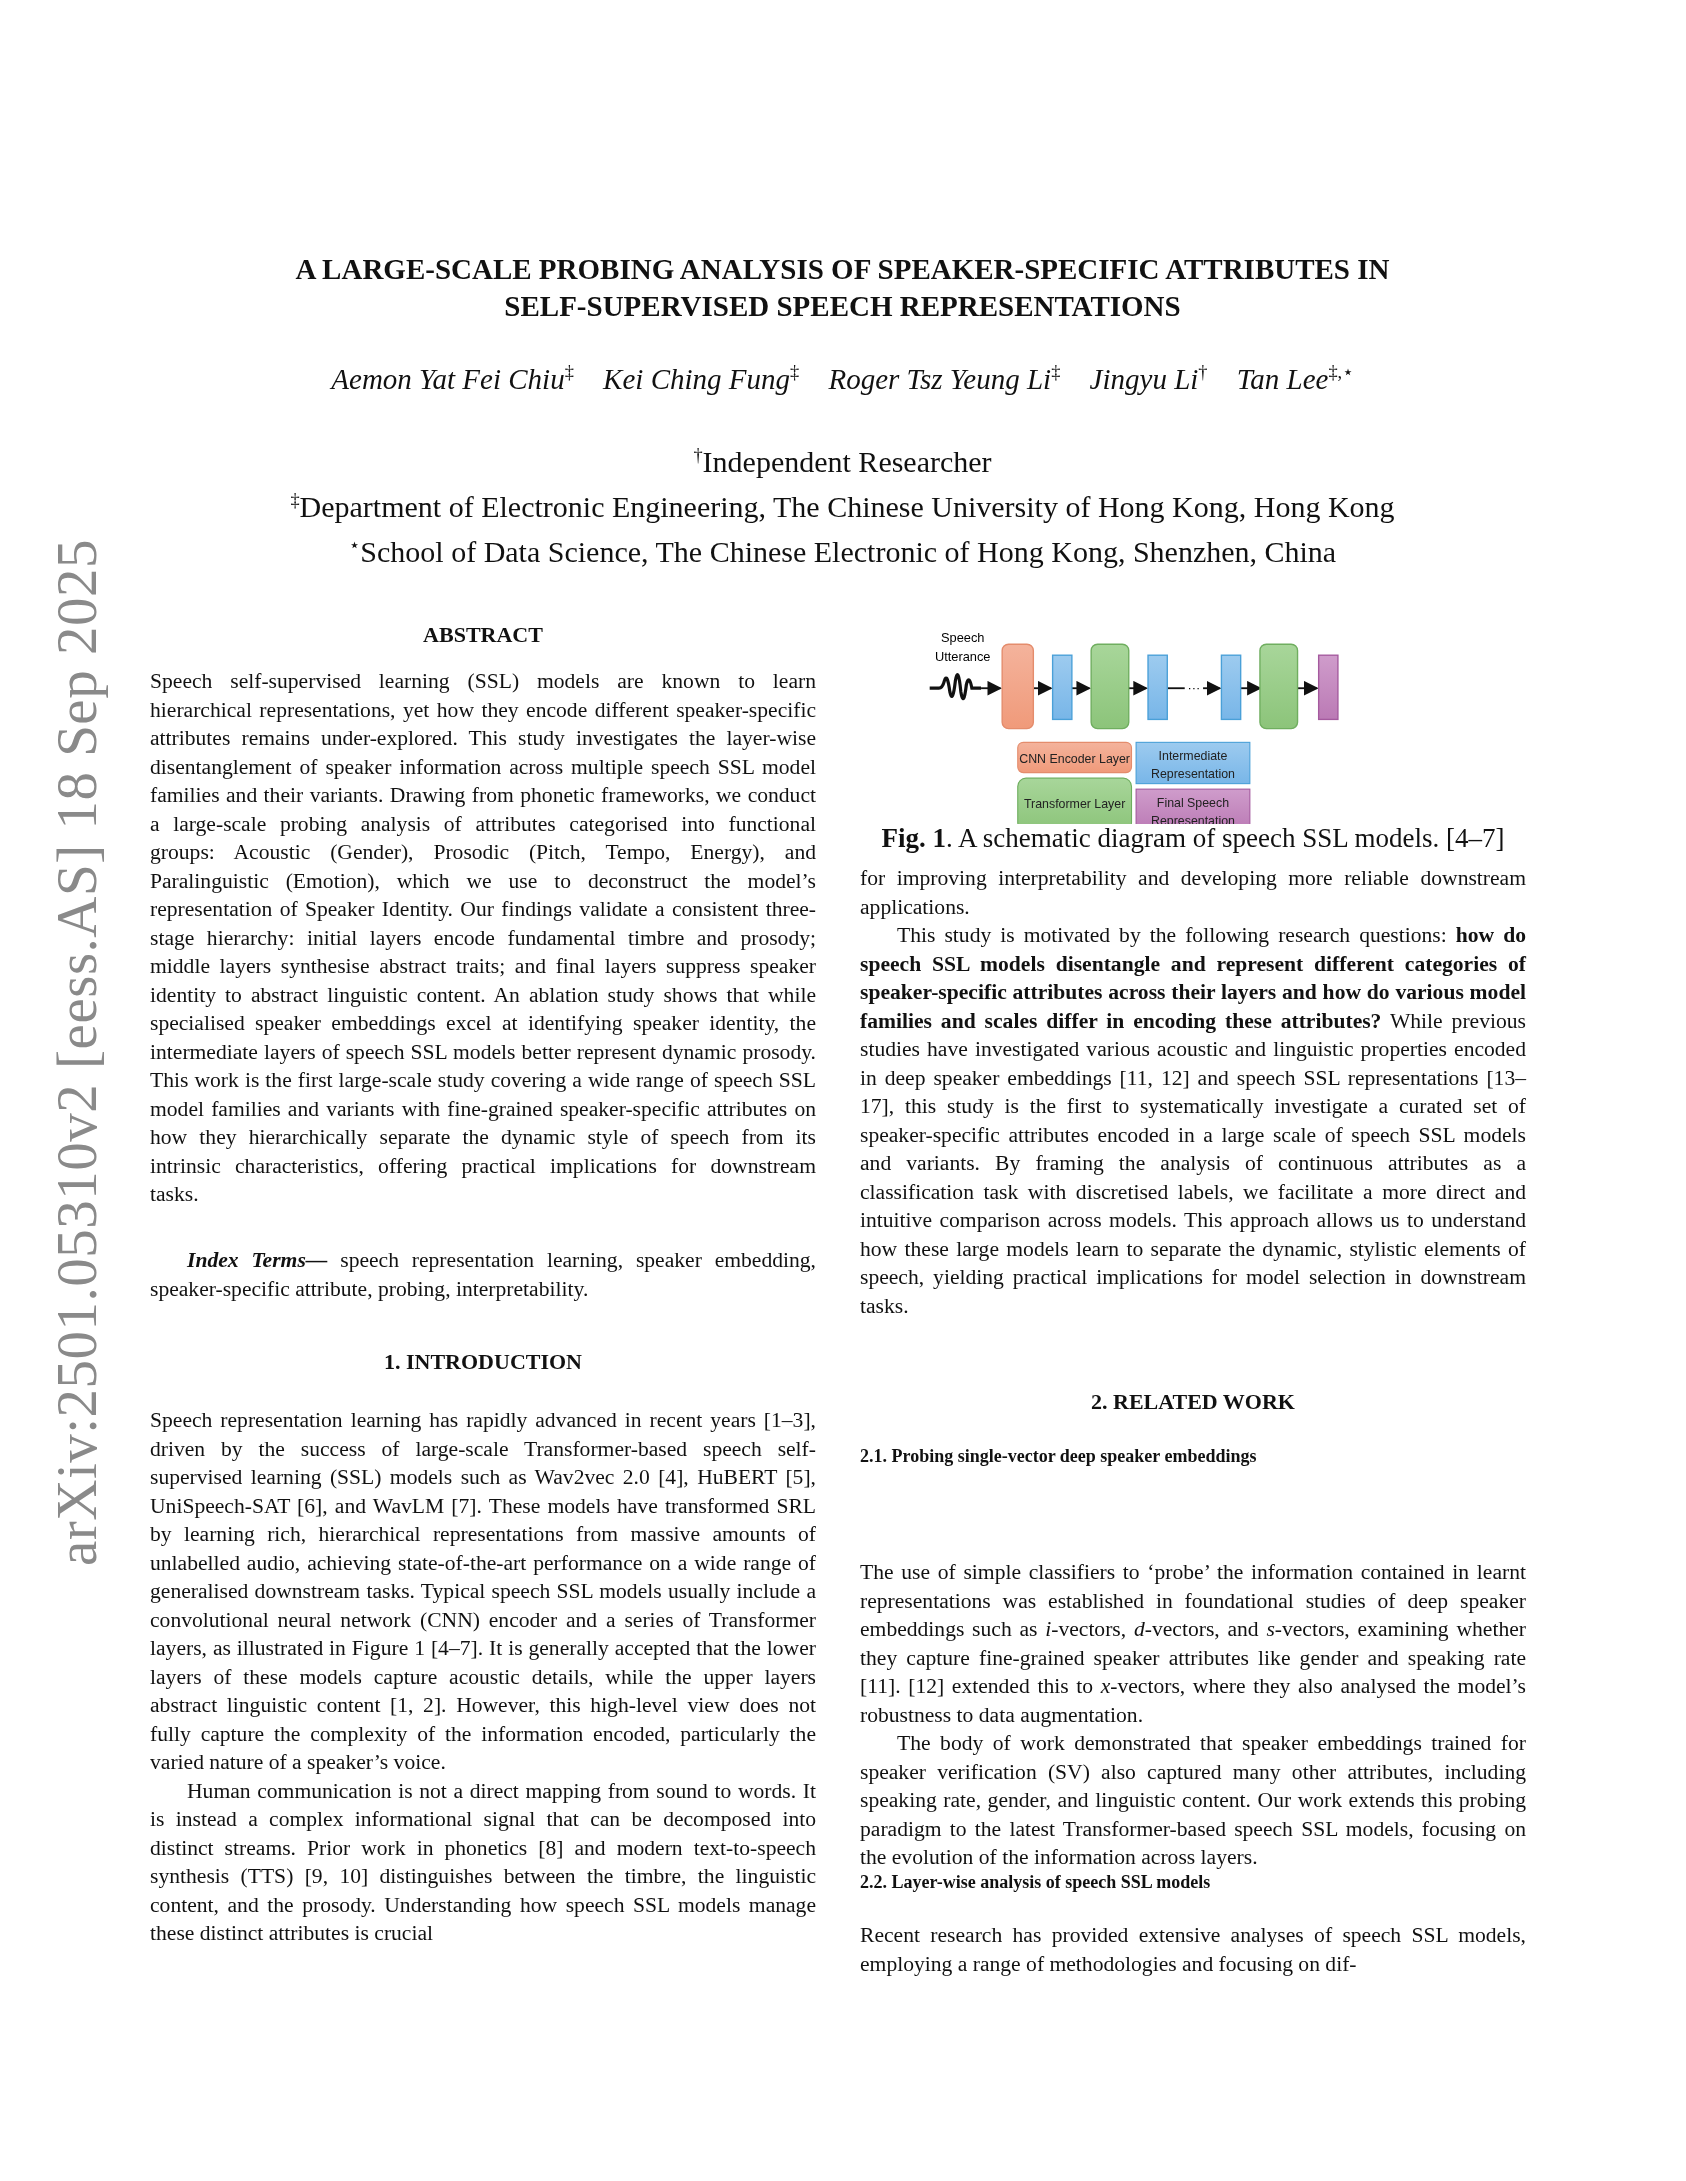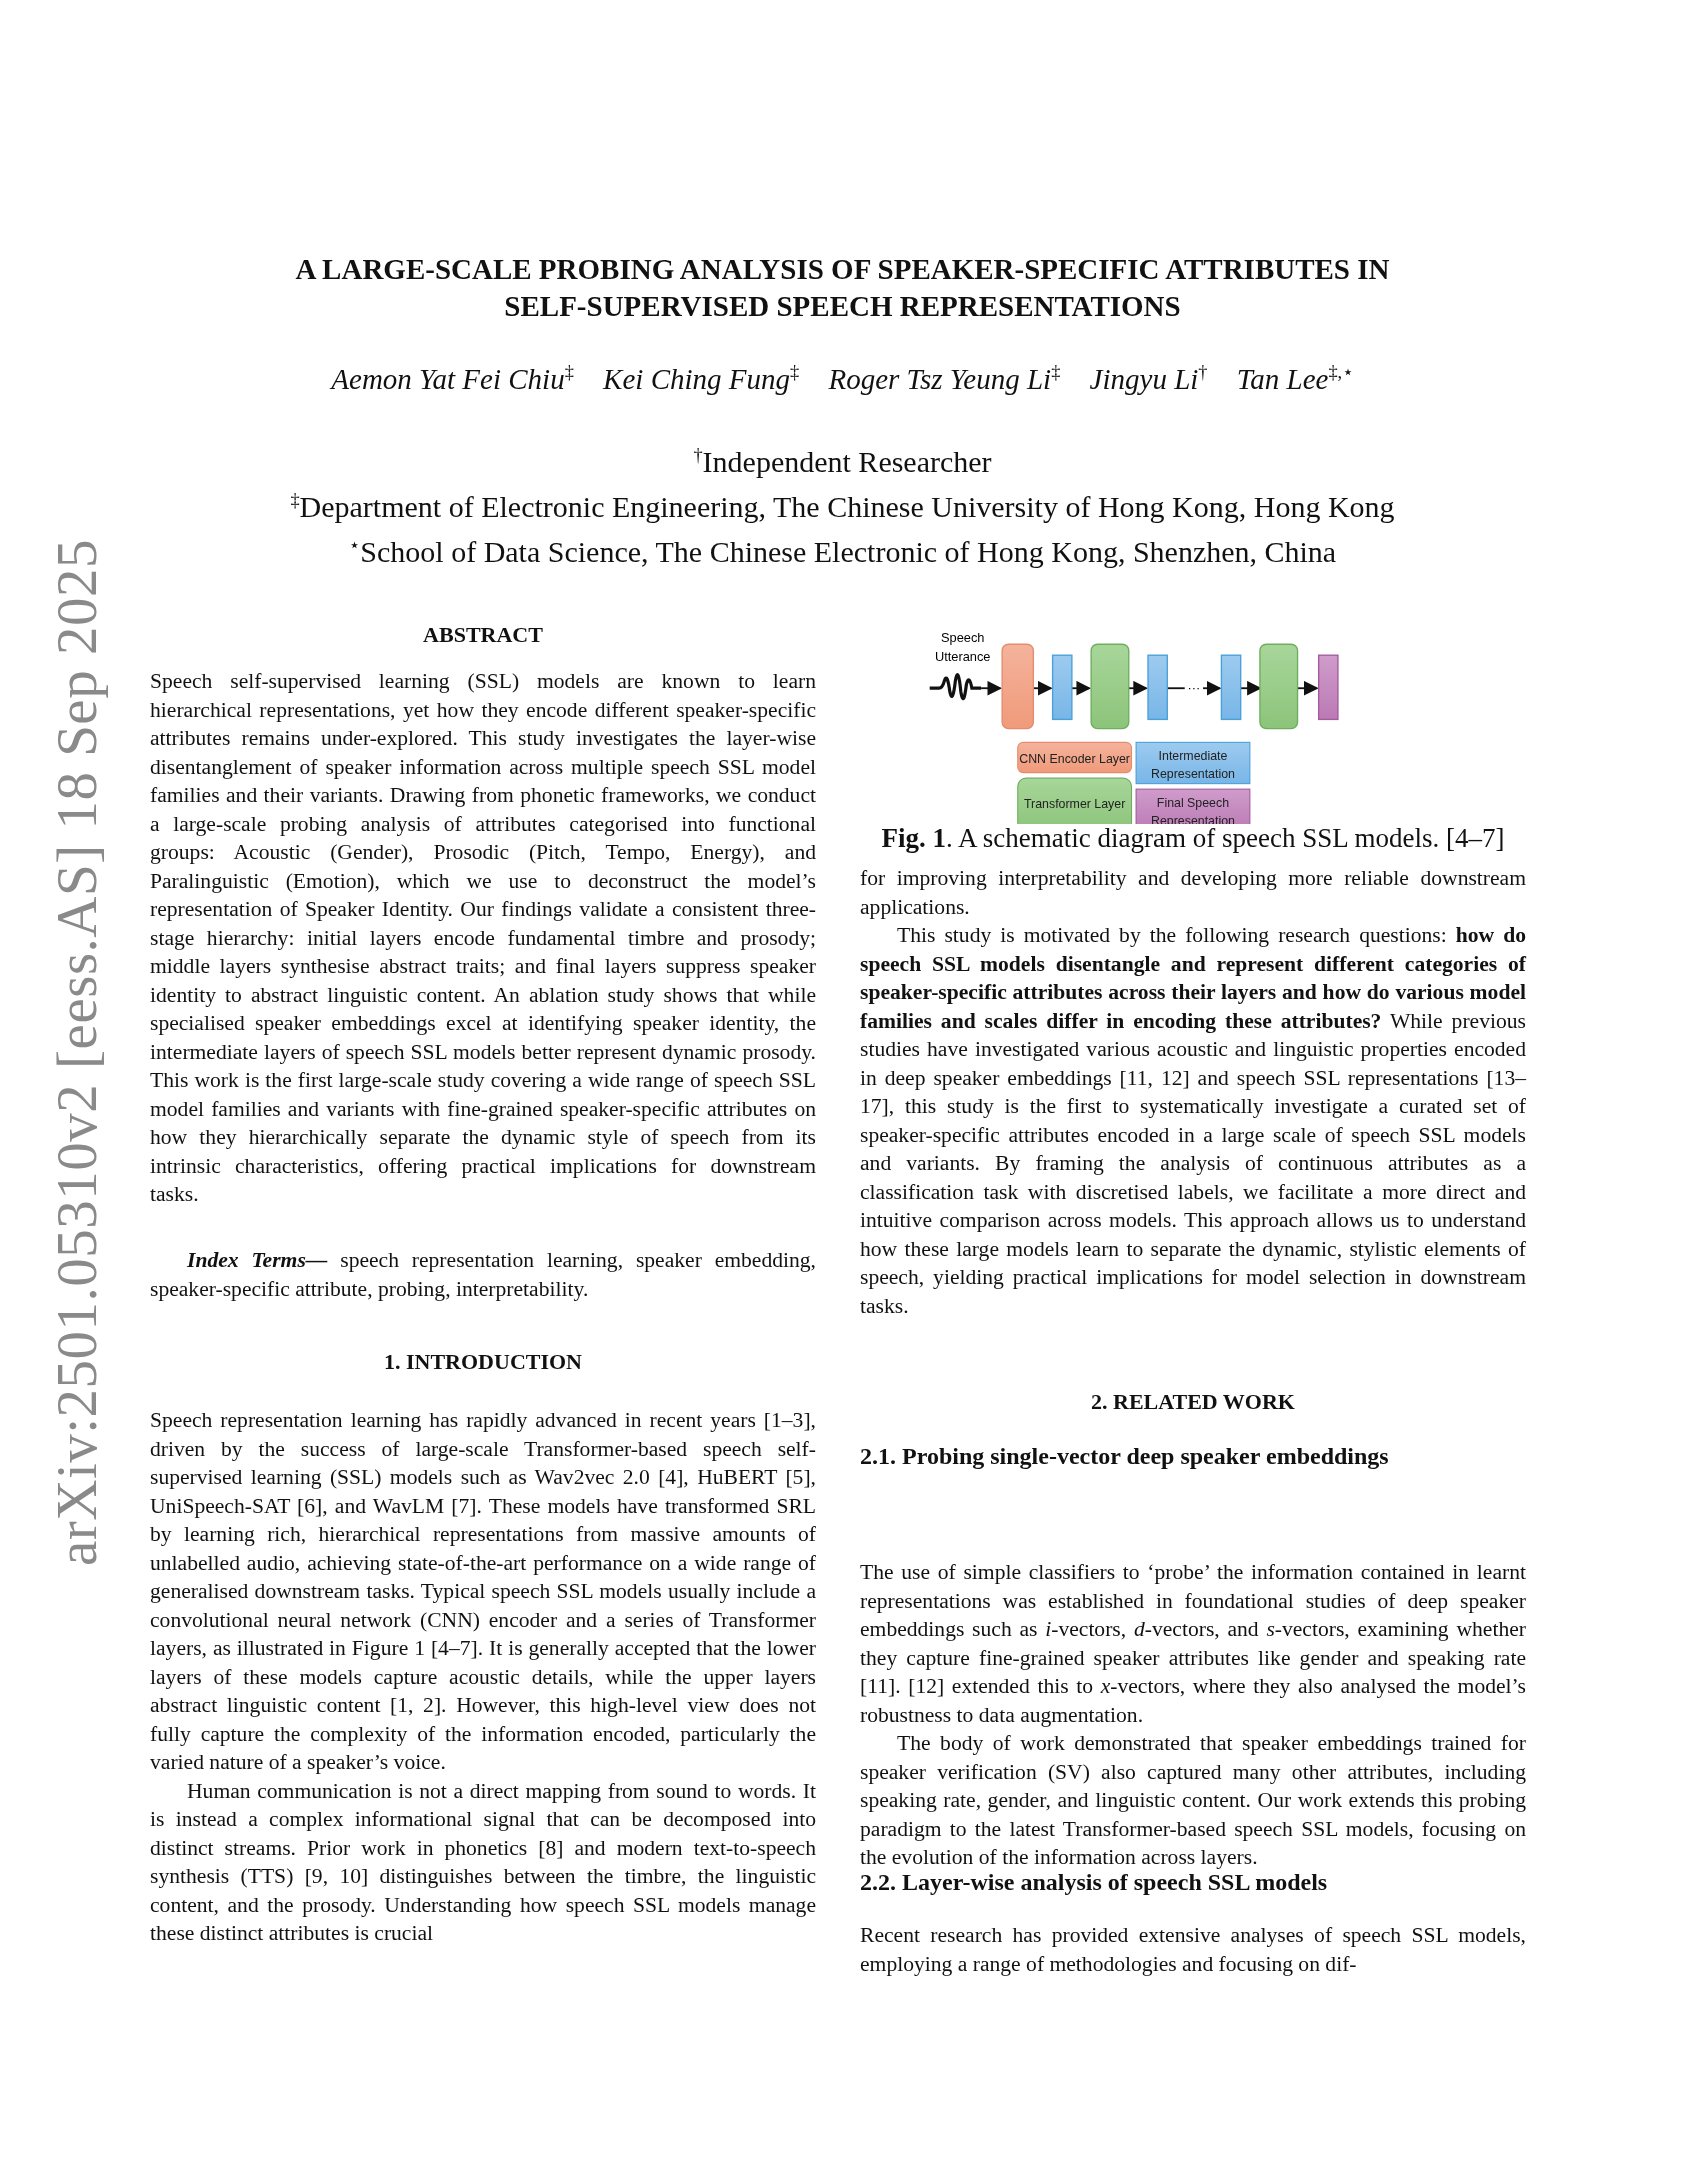--- a/index.html
+++ b/index.html
@@ -25,21 +25,21 @@
     .authors sup { font-size: 18.4px; font-style: normal; }
     .affils {
       position: absolute; left: 165px; width: 1355px; top: 436px;
       text-align: center; font-size: 30px; line-height: 38px;
     }
     .affils sup { font-size: 18.4px; }
     .col { position: absolute; top: 0; width: 666px; font-size: 21.6px; line-height: 28.5px; text-align: justify; hyphens: manual; }
     .col.left { left: 150px; }
     .col.right { left: 860px; }
     .sec-head { text-align: center; font-weight: bold; font-size: 22px; margin: 0; }
-    .subsec-head { font-weight: bold; font-size: 24px; margin: 0; }
+    .subsec-head { font-weight: bold; font-size: 18px; margin: 0; }
     p { margin: 0; }
     .indent { text-indent: 37px; }
     .abs-head { position: absolute; top: 621px; left: 150px; width: 666px; }
     .abs-body { position: absolute; top: 667px; left: 150px; width: 666px; }
     .index-terms { position: absolute; top: 1246px; left: 150px; width: 666px; }
     .intro-head { position: absolute; top: 1348px; left: 150px; width: 666px; }
     .intro-body { position: absolute; top: 1378px; left: 150px; width: 666px; margin-top: 28px; }
     .r-body1 { position: absolute; top: 864px; left: 860px; width: 666px; }
     .rw-head { position: absolute; top: 1388px; left: 860px; width: 666px; }
     .rw21-head { position: absolute; top: 1442px; left: 860px; width: 666px; }

